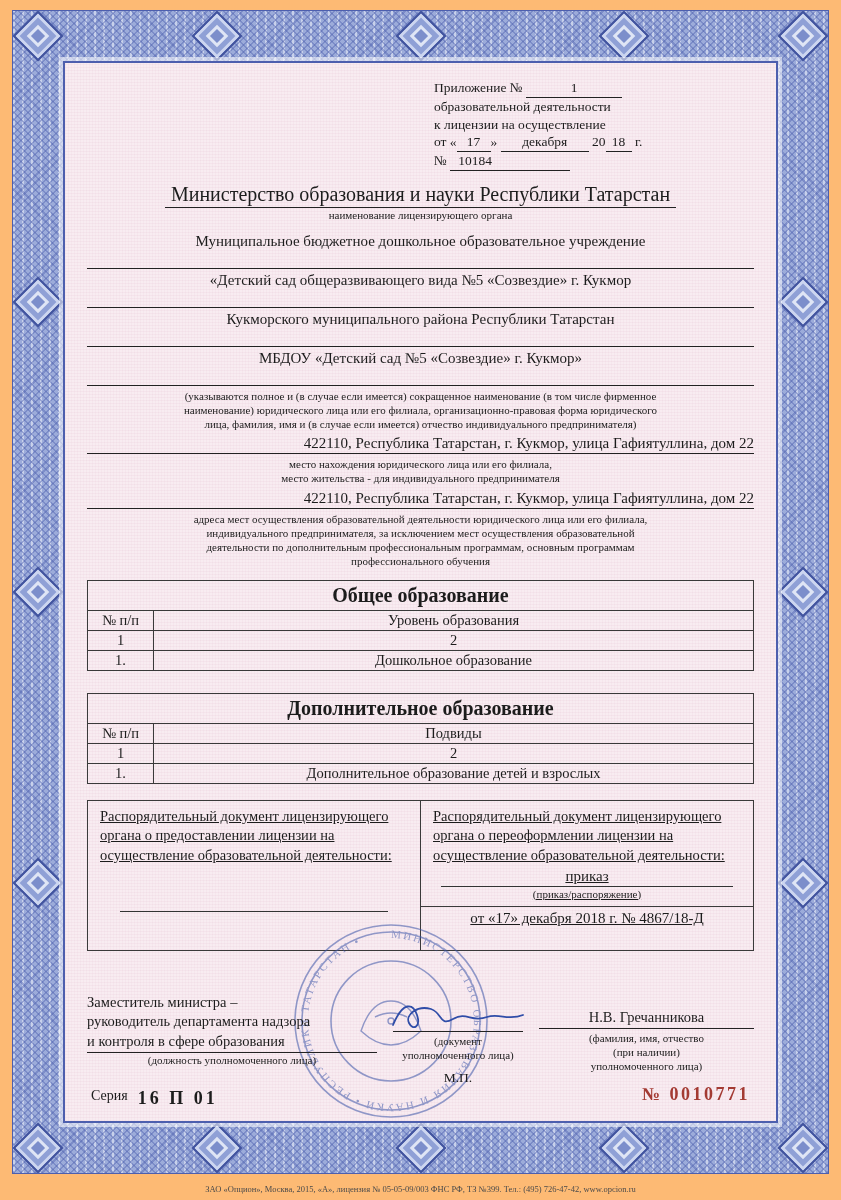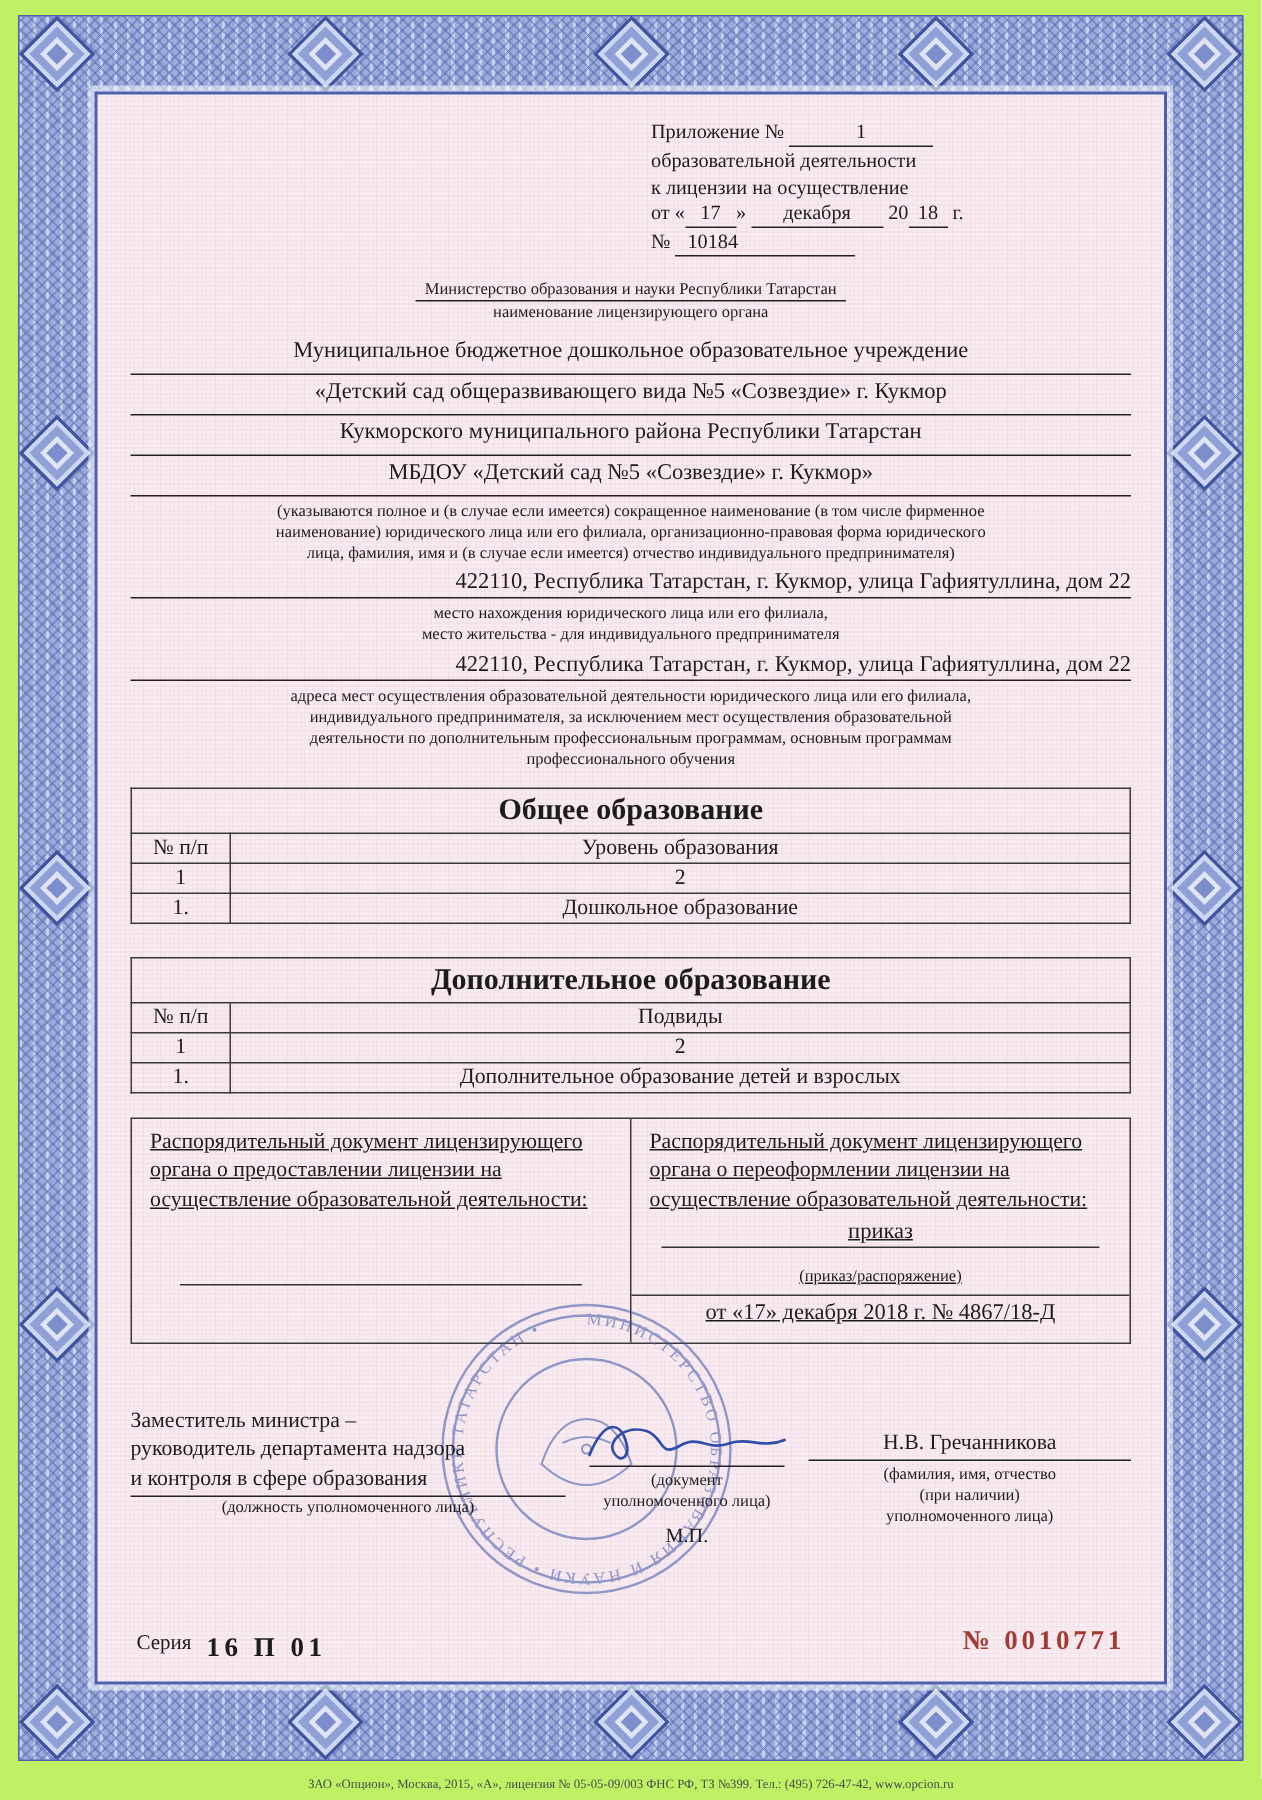--- a/index.html
+++ b/index.html
@@ -1,20 +1,20 @@
 <!DOCTYPE html>
 <html><head>
 <meta charset="utf-8">
 <style>
   * { box-sizing: border-box; }
   body { margin: 0; background: #ffffff; }
   .page {
     position: relative;
     width: 841px; height: 1200px;
-    background: #bef264;
+    background: #fdba74;
     font-family: "Liberation Serif", "DejaVu Serif", serif;
     color: #1c1c1c;
     overflow: hidden;
   }
   
   .frame {
     position: absolute; left: 12px; top: 10px; right: 12px; bottom: 26px;
     border: 1px solid #4d5fae;
     padding: 50px;
     background:
@@ -53,38 +53,38 @@
   .pre { white-space: pre-line; }
   
   .appendix { width: 320px; margin-left: auto; font-size: 13.5px; line-height: 1.32; }
   .u-num { min-width: 96px; }
   .u-day { min-width: 34px; }
   .u-month { min-width: 88px; }
   .u-year { min-width: 26px; }
   .u-lic { min-width: 120px; text-align: left; padding-left: 8px; }
   
   .ministry { text-align: center; margin-top: 12px; }
-  .ministry-title { display: inline-block; font-size: 11px; border-bottom: 1px solid #222; padding: 0 6px 1px; }
-  
-  .orgline { border-bottom: 1px solid #222; text-align: center; font-size: 15px; padding: 3px 0 6px; }
+  .ministry-title { display: inline-block; font-size: 20px; border-bottom: 1px solid #222; padding: 0 6px 1px; }
+  
+  .orgline { border-bottom: 1px solid #222; text-align: center; font-size: 15px; padding: 3px 0 18px; }
   .addr { border-bottom: 1px solid #222; text-align: right; font-size: 15px; padding: 4px 0 1px; }
   .caption-block { margin: 3px auto 0; max-width: 640px; }
   
   table.doc { width: 100%; border-collapse: collapse; font-size: 14.5px; margin-top: 12px; }
   table.doc td { border: 1px solid #3a3a3a; padding: 1px 6px; text-align: center; height: 20px; }
   table.doc .ttl { font-weight: bold; font-size: 20px; padding: 3px; }
   table.doc .c1 { width: 66px; }
   .tbl2 { margin-top: 22px !important; }
   
   .orders { display: flex; border: 1.5px solid #3a3a3a; margin-top: 16px; font-size: 14.5px; }
   .orders .ocol { flex: 1; padding: 6px 12px 0; display: flex; flex-direction: column; text-decoration: underline; }
   .orders .oleft { border-right: 1.5px solid #3a3a3a; padding-bottom: 10px; }
   .orders .otext { line-height: 1.35; }
   .blankline { border-bottom: 1px solid #333; height: 22px; margin: 24px 20px 28px; }
-  .orderword { text-align: center; border-bottom: 1px solid #333; margin: 2px 8px 12px; font-size: 15px; padding-bottom: 1px; }
+  .orderword { text-align: center; border-bottom: 1px solid #333; margin: 2px 8px 0; font-size: 15px; padding-bottom: 1px; }
   .orderrow { border-top: 1.5px solid #3a3a3a; margin: 5px -12px 0; padding: 3px 10px 5px; text-align: center; font-size: 15px; }
   
   .sig { display: flex; margin-top: 42px; position: relative; }
   .sig > div { position: relative; z-index: 1; }
   .pos { width: 302px; font-size: 14.5px; line-height: 1.35; }
   .pos .l3 { border-bottom: 1px solid #222; padding-bottom: 1px; }
   .mid { flex: 1; text-align: center; padding: 0 6px; }
   .sigline { border-bottom: 1px solid #222; margin: -10px 10px 2px; }
   .mp { font-size: 13.5px; margin-top: 8px; }
   .nm { width: 224px; text-align: center; font-size: 14.5px; }

